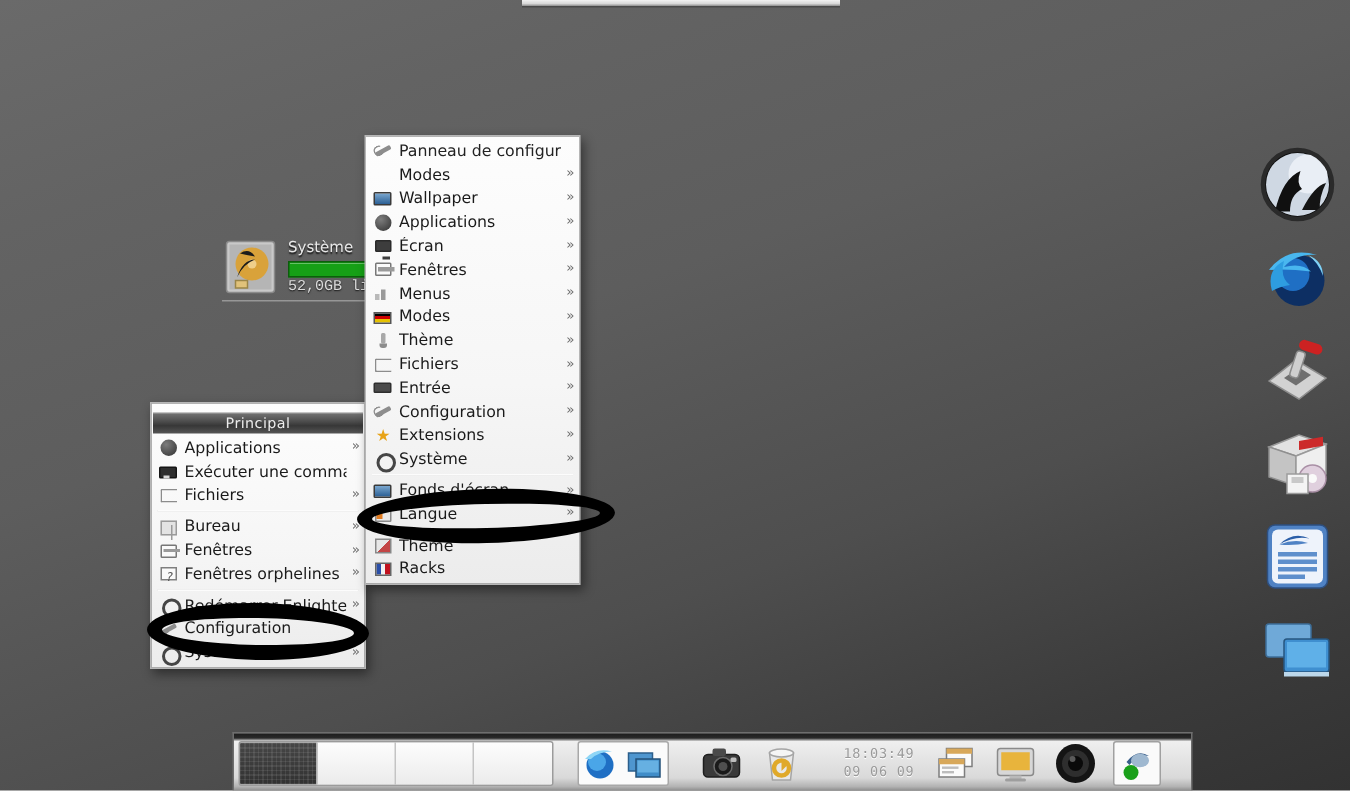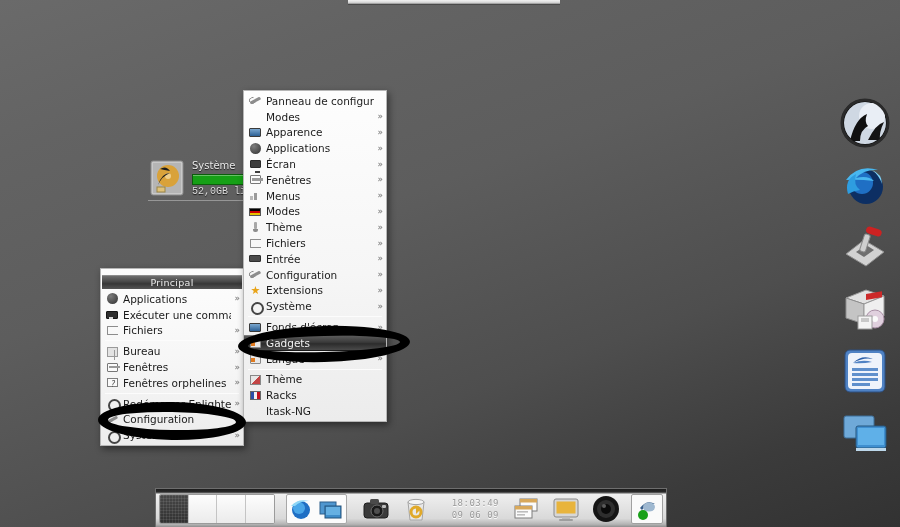--- a/index.html
+++ b/index.html
@@ -220,21 +220,21 @@
 
   
   #right-dock {
     position: absolute; right: 8px; top: 96px;
     display: flex; flex-direction: column; gap: 8px; align-items: center;
   }
   .dockicon { width: 54px; height: 54px; position: relative; }
 
   
   #bottom-shelf {
-    position: absolute; left: 155px; top: 488px; width: 512px; height: 39px;
+    position: absolute; left: 155px; top: 488px; width: 640px; height: 39px;
     background: linear-gradient(180deg, #1d1d1d 0%, #2a2a2a 8%, #efefef 14%, #d9d9d9 78%, #b3b3b3 93%, #8e8e8e 100%);
     border: 1px solid #6e6e6e; border-bottom: none;
     display: flex; align-items: center; padding: 4px 3px 3px 3px; gap: 2px;
   }
   #pager {
     display: flex; height: 30px; border: 1px solid #9b9b9b; background: #f7f7f7;
     border-radius: 2px; overflow: hidden;
   }
   .pager-cell {
     width: 52px; height: 100%; border-right: 1px solid #c4c4c4;
@@ -377,21 +377,21 @@
   <div id="config-items">
       <div class="mi">
         <span class="mi-icon"></span>
         <span class="mi-label">Modes</span>
         <span class="mi-arrow">»</span>
       </div>
       <div class="mi">
         <span class="mi-icon">
           <i class="ic ic-wall"></i>
         </span>
-        <span class="mi-label">Apparence</span>
+        <span class="mi-label">Wallpaper</span>
         <span class="mi-arrow">»</span>
       </div>
       <div class="mi">
         <span class="mi-icon">
           <i class="ic ic-globe"></i>
         </span>
         <span class="mi-label">Applications</span>
         <span class="mi-arrow">»</span>
       </div>
       <div class="mi">
@@ -464,27 +464,20 @@
         <span class="mi-label">Système</span>
         <span class="mi-arrow">»</span>
       </div>
       <div class="sep"></div>
       <div class="mi">
         <span class="mi-icon">
           <i class="ic ic-wall"></i>
         </span>
         <span class="mi-label">Fonds d'écran</span>
         <span class="mi-arrow">»</span>
-      </div>
-      <div class="mi sel">
-        <span class="mi-icon">
-          <i class="ic ic-gadget"></i>
-        </span>
-        <span class="mi-label">Gadgets</span>
-        <span class="mi-arrow"></span>
       </div>
       <div class="mi">
         <span class="mi-icon">
           <i class="ic ic-gadget"></i>
         </span>
         <span class="mi-label">Langue</span>
         <span class="mi-arrow">»</span>
       </div>
       <div class="sep"></div>
       <div class="mi">
@@ -492,25 +485,20 @@
           <i class="ic ic-theme"></i>
         </span>
         <span class="mi-label">Thème</span>
         <span class="mi-arrow"></span>
       </div>
       <div class="mi">
         <span class="mi-icon">
           <i class="ic ic-racks"></i>
         </span>
         <span class="mi-label">Racks</span>
-        <span class="mi-arrow"></span>
-      </div>
-      <div class="mi">
-        <span class="mi-icon"></span>
-        <span class="mi-label">Itask-NG</span>
         <span class="mi-arrow"></span>
       </div>
     </div>
 </div>
 
 <div class="marker" id="marker-gadgets"></div>
 <div class="marker" id="marker-config"></div>
 
 <div id="right-dock">
   <div class="dockicon">

